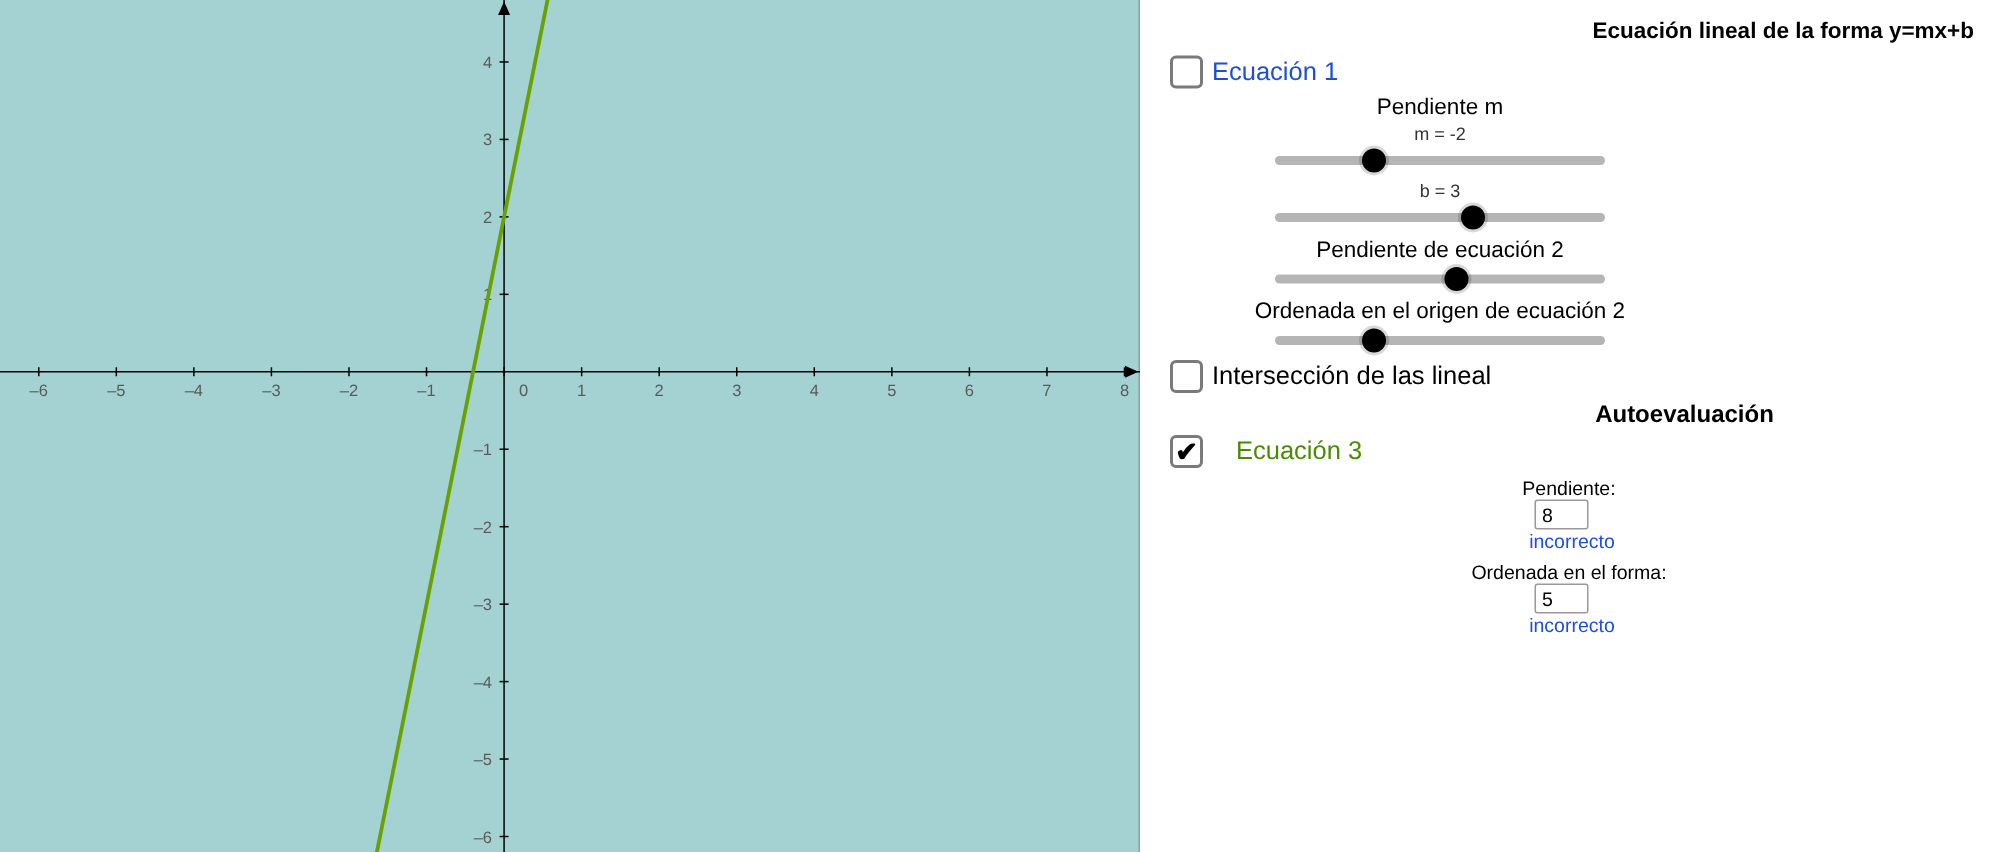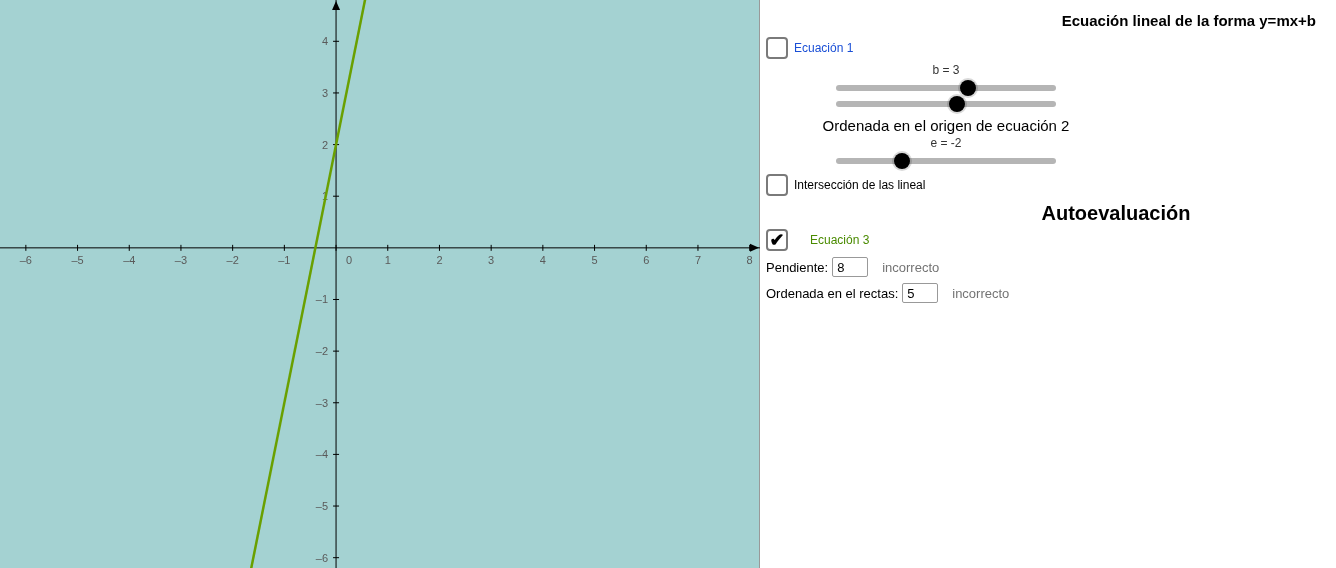--- a/index.html
+++ b/index.html
@@ -1,52 +1,52 @@
 <!DOCTYPE html>
 <html><head>
 <meta charset="utf-8">
 <style>
   * { box-sizing: border-box; margin: 0; padding: 0; }
   body { font-family: Arial, sans-serif; font-size: 13px; color: #000; }
   .app { display: flex; width: 1336px; height: 568px; }
   .graph-pane { width: 760px; height: 568px; background: #a4d2d2; position: relative; border-right: 1px solid #999; }
-  .control-pane { flex: 1; padding: 8px 20px 8px 6px; background: #fff; position: relative; }
+  .control-pane { flex: 1; padding: 8px 20px 8px 20px; background: #fff; position: relative; }
   .page-title { text-align: right; font-weight: bold; font-size: 15px; margin: 4px 0 8px 0; }
   .checkbox-row { display: flex; align-items: center; margin: 4px 0; }
   .checkbox {
     width: 22px; height: 22px; border: 2px solid #7a7a7a; border-radius: 4px;
     background: #fff; display: inline-flex; align-items: center; justify-content: center;
     margin-right: 6px; cursor: pointer;
   }
   .checkbox.checked::after {
     content: "✔"; font-size: 18px; font-weight: bold; color: #000; line-height: 1;
   }
-  .cb-label { font-size: 12px; }
+  .cb-label { font-size: 17px; }
   .cb-label.blue { color: #1a4fd6; }
   .cb-label.green { color: #4a8b00; margin-left: 16px; }
   .slider-group { margin: 4px 0 10px 40px; text-align: center; width: 280px; }
   .slider-title { font-size: 15px; margin-bottom: 2px; }
   .slider-val { font-size: 12px; color: #333; margin-bottom: 2px; }
   .slider-track {
     position: relative; height: 6px; background: #b5b5b5; border-radius: 3px;
     margin: 8px auto 0 auto; width: 220px; cursor: pointer;
   }
   .slider-thumb {
     position: absolute; top: 50%; transform: translate(-50%, -50%);
     width: 16px; height: 16px; border-radius: 50%; background: #000;
     box-shadow: 0 0 0 2px rgba(0,0,0,0.15);
   }
-  .section-heading { font-weight: bold; font-size: 20px; text-align: center; margin: 6px 0 4px 150px; }
-  .quiz-row { display: flex; align-items: center; margin: 6px 0 6px 0; font-size: 13px; }
+  .section-heading { font-weight: bold; font-size: 16px; text-align: center; margin: 6px 0 4px 150px; }
+  .quiz-row { display: flex; align-items: center; margin: 6px 0 6px 0; font-size: 13px; flex-direction: column; }
   .quiz-row label { margin-right: 4px; }
   .quiz-input {
     width: 36px; height: 20px; border: 1px solid #999; border-radius: 2px;
     padding: 0 4px; font-size: 13px; text-align: left; margin-right: 14px;
   }
-  .quiz-feedback { font-size: 13px; color: #737373; }
+  .quiz-feedback { font-size: 13px; color: #1d4ed8; }
   svg.graph { position: absolute; top: 0; left: 0; }
   .axis-label { font-size: 11px; fill: #5a5a5a; font-family: Arial, sans-serif; }
   .eq-label { font-size: 13px; fill: #6aa000; font-family: Arial, sans-serif; }
   .axis-line { stroke: #000; stroke-width: 1; }
   .tick { stroke: #000; stroke-width: 1; }
   .plot-line { stroke: #6aa000; stroke-width: 2.5; fill: none; }
 </style>
 </head>
 <body>
 
@@ -121,34 +121,41 @@
   </div>
 
   <div class="control-pane">
     <div class="page-title">Ecuación lineal de la forma y=mx+b</div>
 
     <div class="checkbox-row">
       <span class="checkbox" id="cb-eq1"></span>
       <span class="cb-label blue">Ecuación 1</span>
     </div>
     <div class="slider-group">
+      <div class="slider-title">Pendiente m</div>
+      <div class="slider-val" id="sv-m">m = -2</div>
+      <div class="slider-track">
+          <div class="slider-thumb" id="th-m" style="left: 30%;"></div>
+        </div>
+    </div>
+    <div class="slider-group">
       <div class="slider-val" id="sv-b">b = 3</div>
       <div class="slider-track">
           <div class="slider-thumb" id="th-b" style="left: 60%;"></div>
         </div>
     </div>
 
     <div class="slider-group">
+      <div class="slider-title">Pendiente de ecuación 2</div>
       <div class="slider-track">
           <div class="slider-thumb" id="th-d" style="left: 55%;"></div>
         </div>
     </div>
     <div class="slider-group">
       <div class="slider-title">Ordenada en el origen de ecuación 2</div>
-      <div class="slider-val" id="sv-e">e = -2</div>
       <div class="slider-track">
           <div class="slider-thumb" id="th-e" style="left: 30%;"></div>
         </div>
     </div>
 
     <div class="checkbox-row">
       <span class="checkbox" id="cb-int"></span>
       <span class="cb-label">Intersección de las lineal</span>
     </div>
 
@@ -157,19 +164,19 @@
       <span class="checkbox checked" id="cb-eq3"></span>
       <span class="cb-label green">Ecuación 3</span>
     </div>
 
     <div class="quiz-row">
       <label>Pendiente:</label>
       <input class="quiz-input" value="8" style="">
       <span class="quiz-feedback">incorrecto</span>
     </div>
     <div class="quiz-row">
-      <label>Ordenada en el rectas:</label>
+      <label>Ordenada en el forma:</label>
       <input class="quiz-input" value="5" style="">
       <span class="quiz-feedback">incorrecto</span>
     </div>
   </div>
 
 </div>
 
 </body></html>

